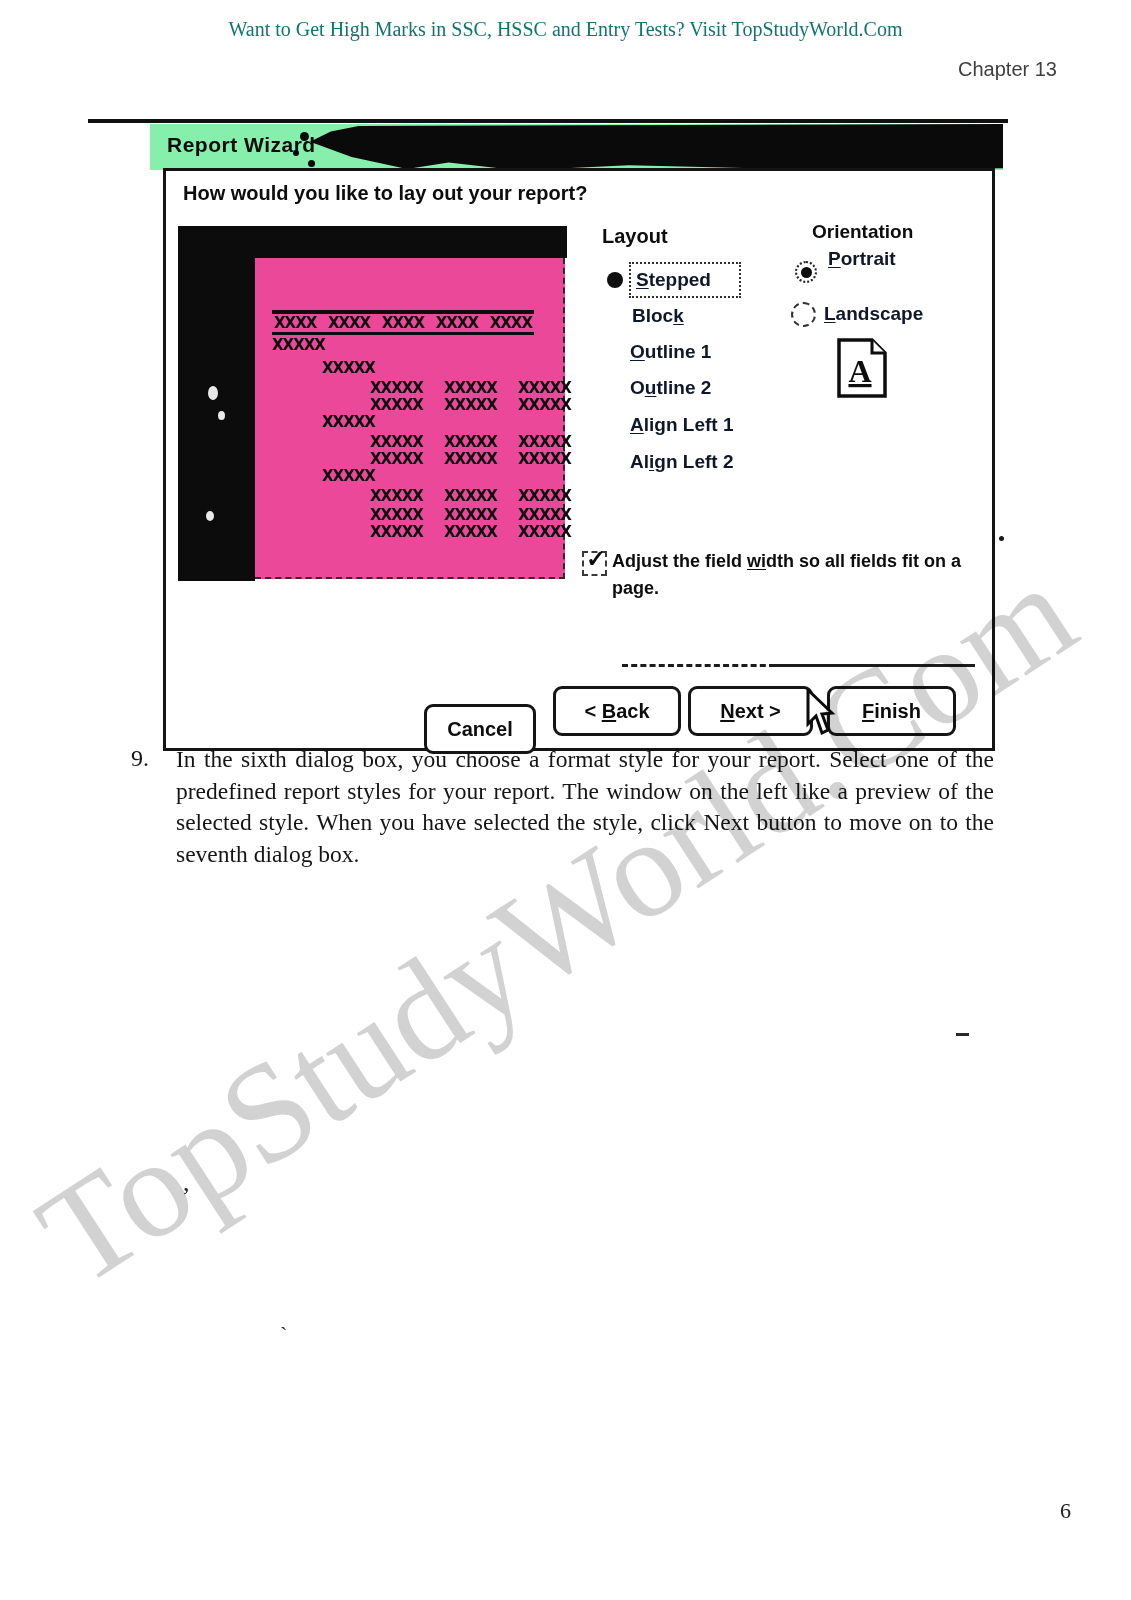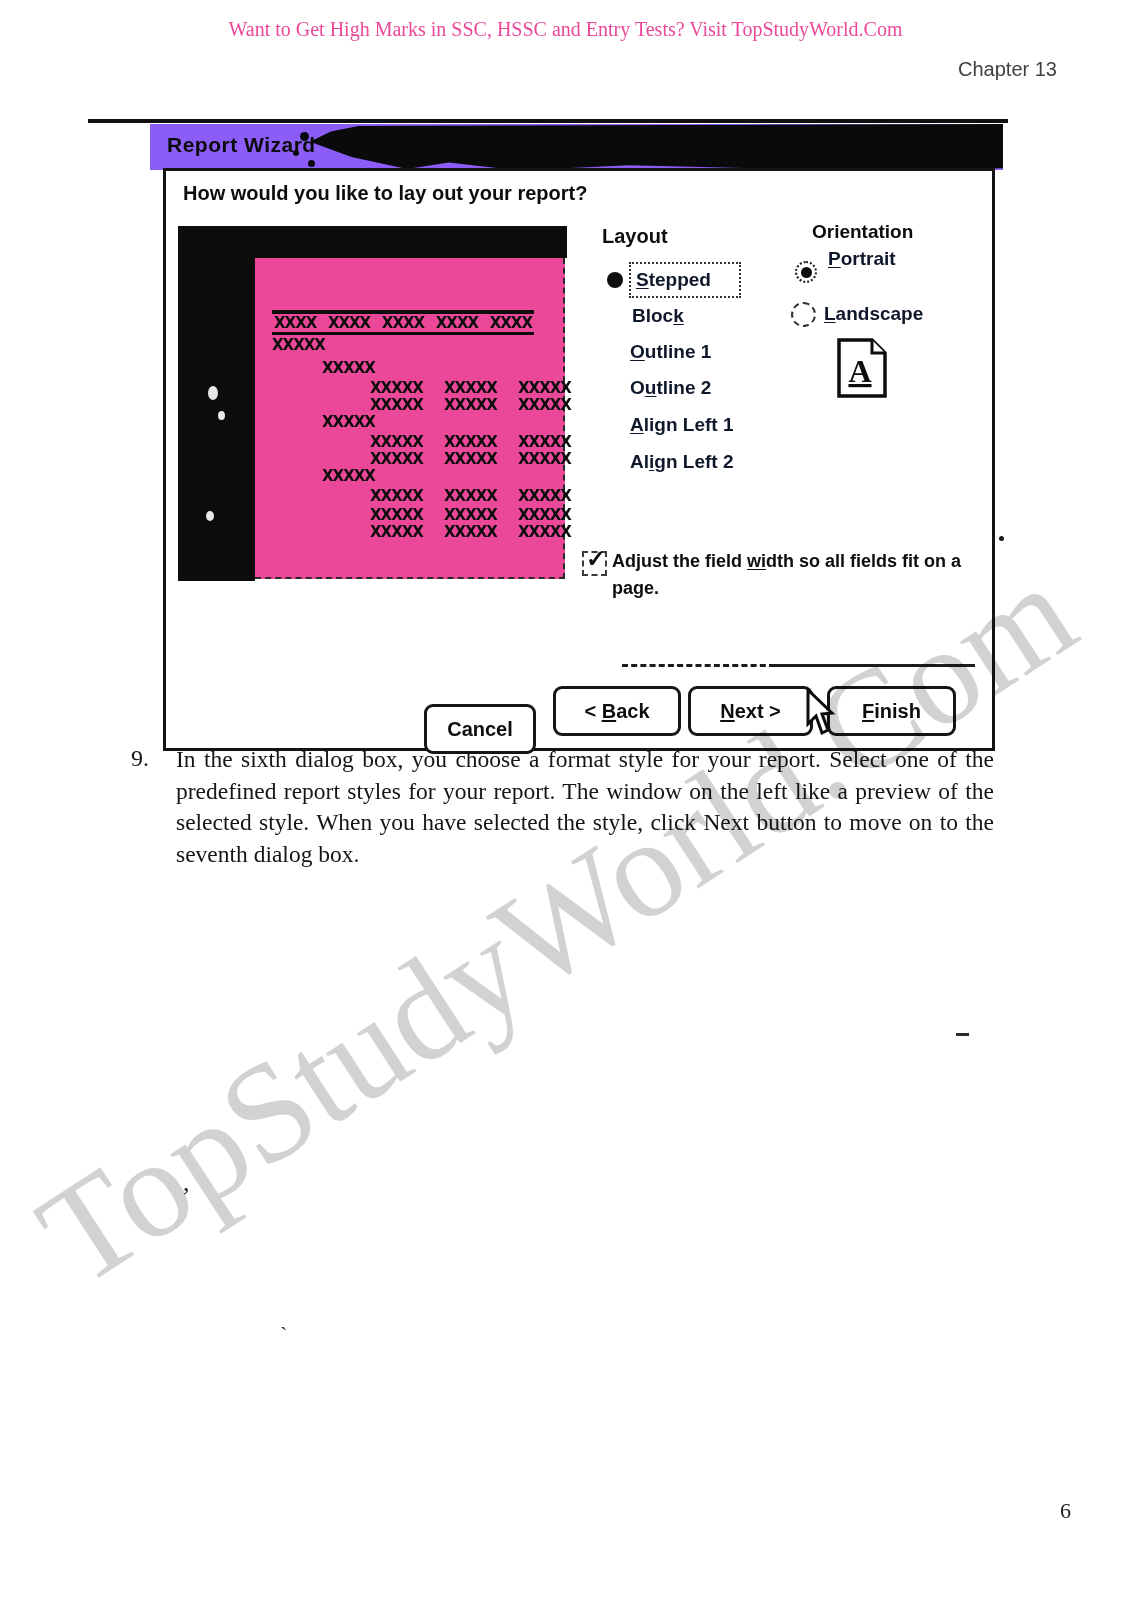--- a/index.html
+++ b/index.html
@@ -4,35 +4,35 @@
 <style>
   html,body{margin:0;padding:0;}
   body{
     width:1131px;height:1600px;position:relative;background:#ffffff;
     font-family:"Liberation Sans",sans-serif;color:#111;overflow:hidden;
   }
   .abs{position:absolute;}
 
   
   .banner{left:0;top:18px;width:100%;text-align:center;
-    font-family:"Liberation Serif",serif;font-size:20px;color:#ec4899;}
+    font-family:"Liberation Serif",serif;font-size:20px;color:#0f766e;}
   .chapter{right:74px;top:58px;font-size:20px;color:#3f3f3f;}
   .pageno{left:1060px;top:1498px;font-family:"Liberation Serif",serif;font-size:22px;color:#222;}
 
   
   .watermark{
     left:55px;top:1180px;font-family:"Liberation Serif",serif;
     font-size:140px;line-height:140px;white-space:nowrap;color:#d2d2d2;
     transform:rotate(-33deg);transform-origin:0 50%;
     mix-blend-mode:multiply;z-index:40;pointer-events:none;
   }
 
   
   .top-rule{left:88px;top:119px;width:920px;height:4px;background:#101010;}
-  .titlebar{left:150px;top:124px;width:853px;height:46px;background:#8b5cf6;}
+  .titlebar{left:150px;top:124px;width:853px;height:46px;background:#86efac;}
   .title-text{left:17px;top:9px;font-size:21px;font-weight:bold;letter-spacing:0.5px;color:#0c0c0c;}
   .smudge{left:160px;top:0;width:693px;height:47px;background:#0a0a0a;
     clip-path:polygon(7% 4%,100% 0%,100% 94%,72% 97%,46% 88%,30% 99%,20% 82%,14% 96%,6% 70%,0% 38%,3% 16%);}
   .smudge-dot{background:#0a0a0a;border-radius:50%;}
 
   .dialog{left:163px;top:168px;width:832px;height:583px;background:#fff;
     border:3px solid #141414;box-sizing:border-box;}
   .question{left:183px;top:182px;font-size:20px;font-weight:bold;color:#0d0d0d;}
 
   

